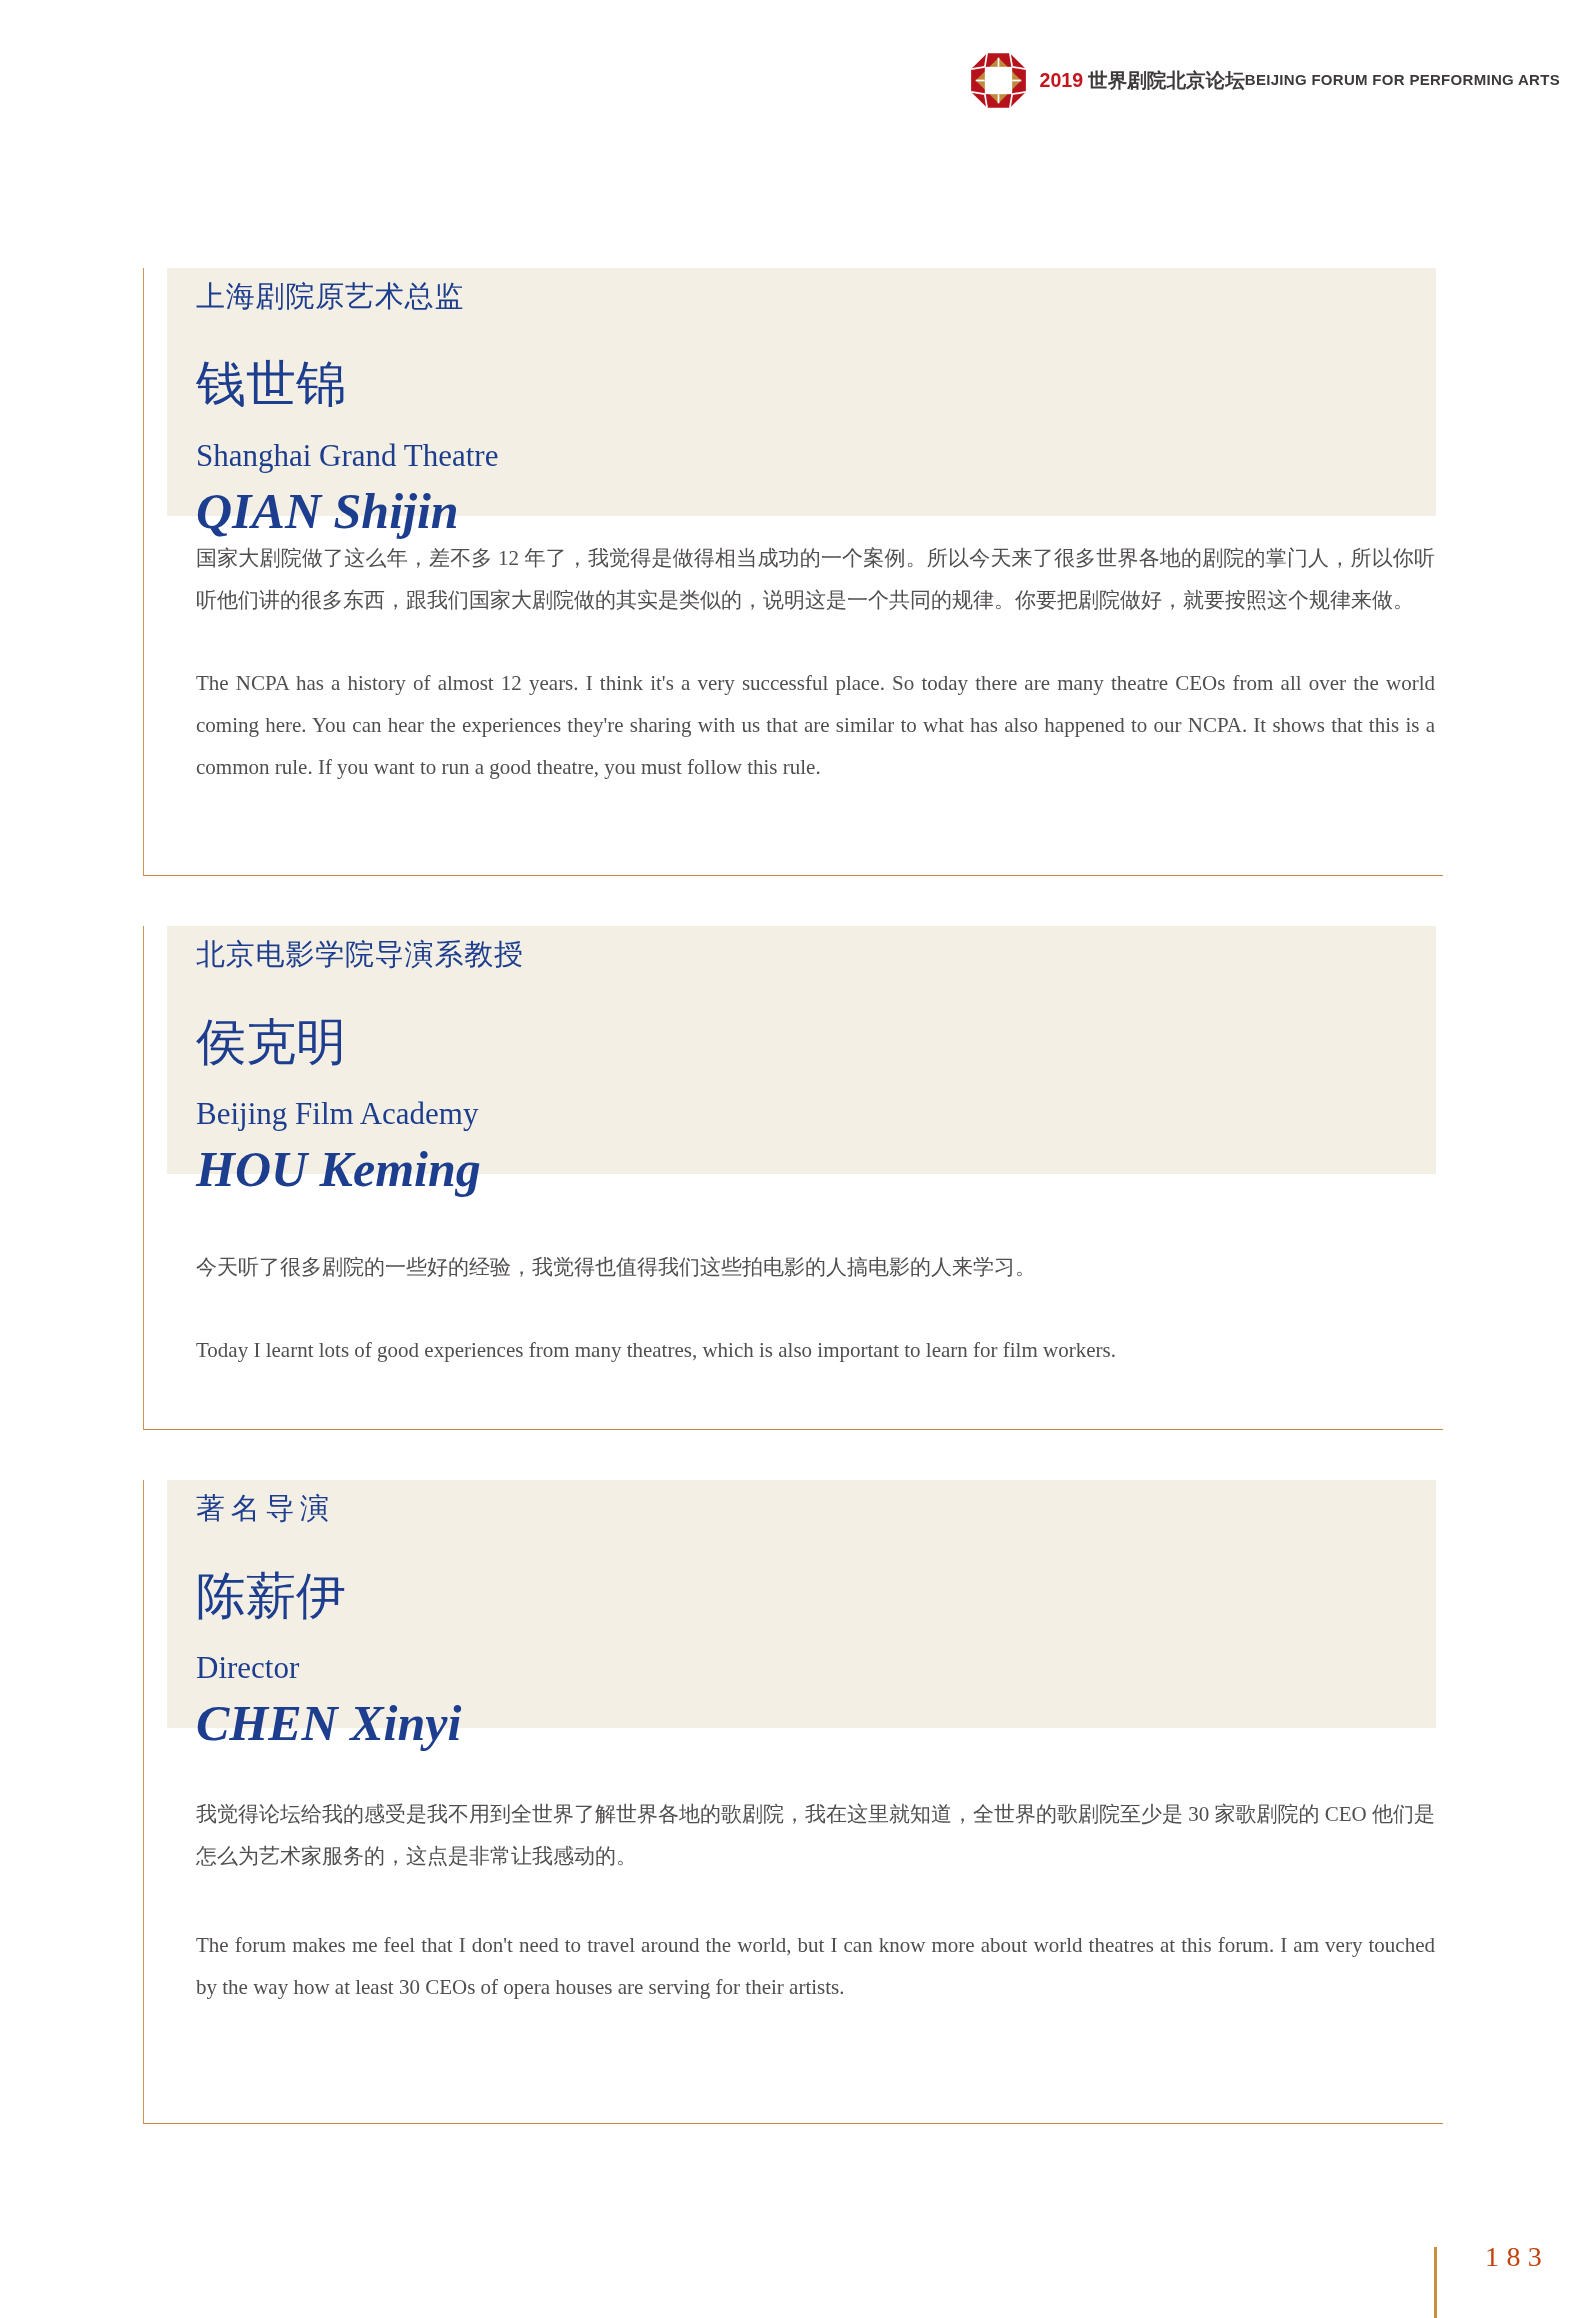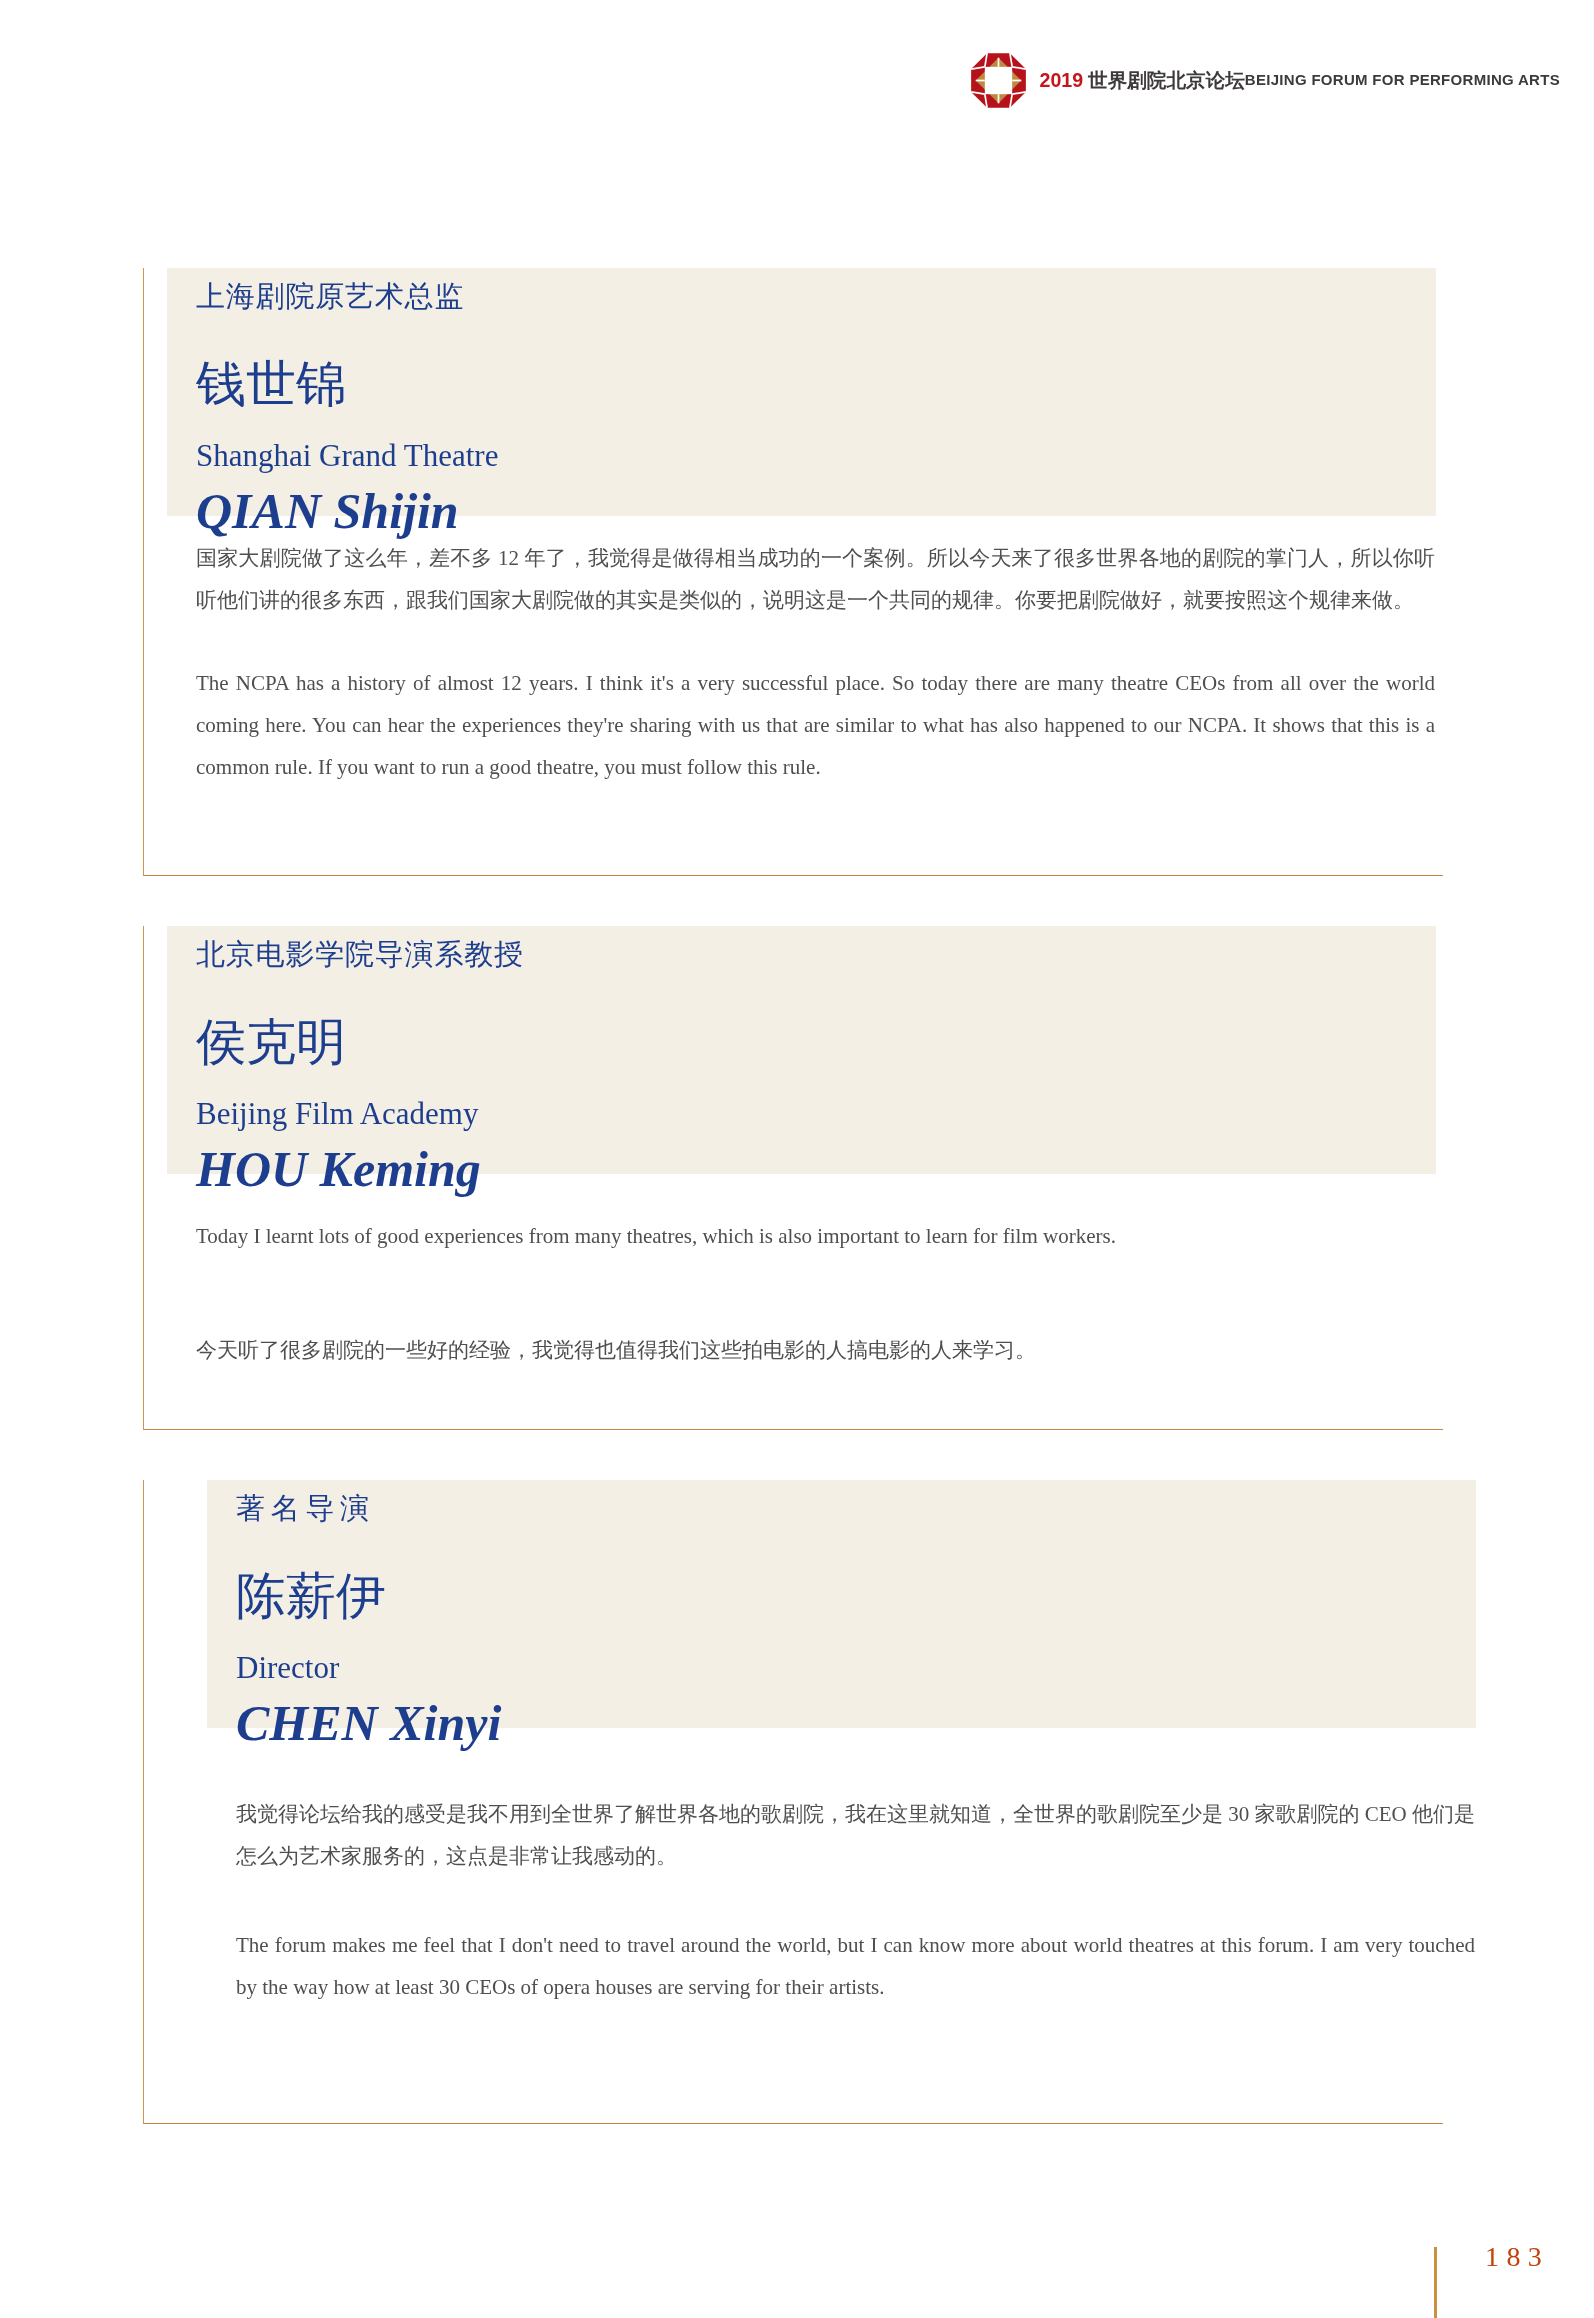--- a/index.html
+++ b/index.html
@@ -32,21 +32,21 @@
   }
 
   
   .section {
     position: absolute; left: 143px; width: 1300px;
     border-left: 1.6px solid #d09552;
     border-bottom: 1.6px solid #c98440;
   }
   .section.s1 { top: 268px;  height: 608px; }
   .section.s2 { top: 926px; height: 504px; }
-  .section.s3 { top: 1480px; height: 644px; padding-left: 40px; }
+  .section.s3 { top: 1480px; height: 644px; }
 
   .sp-head {
     margin-left: 23px; width: 1269px; height: 248px;
     background: #f4efe4;
     padding: 11.5px 0 0 29px;
     color: #1d3e8e;
   }
   .sp-title   { font-size: 29px; line-height: 1.15; letter-spacing: 0.8px; }
   .s3 .sp-title { letter-spacing: 5.7px; }
   .sp-name-cn { font-size: 50px; line-height: 1.15; margin-top: 43px; }
@@ -116,22 +116,22 @@
   <p class="quote quote-en">The NCPA has a history of almost 12 years. I think it's a very successful place. So today there are many theatre CEOs from all over the world coming here. You can hear the experiences they're sharing with us that are similar to what has also happened to our NCPA. It shows that this is a common rule. If you want to run a good theatre, you must follow this rule.</p>
 </div>
 
 <div class="section s2">
   <div class="sp-head">
     <div class="sp-title">北京电影学院导演系教授</div>
     <div class="sp-name-cn">侯克明</div>
     <div class="sp-org-en">Beijing Film Academy</div>
     <div class="sp-name-en">HOU Keming</div>
   </div>
+  <p class="quote quote-cn">今天听了很多剧院的一些好的经验，我觉得也值得我们这些拍电影的人搞电影的人来学习。</p>
   <p class="quote quote-en">Today I learnt lots of good experiences from many theatres, which is also important to learn for film workers.</p>
-  <p class="quote quote-cn">今天听了很多剧院的一些好的经验，我觉得也值得我们这些拍电影的人搞电影的人来学习。</p>
 </div>
 
 <div class="section s3">
   <div class="sp-head">
     <div class="sp-title">著名导演</div>
     <div class="sp-name-cn">陈薪伊</div>
     <div class="sp-org-en">Director</div>
     <div class="sp-name-en">CHEN Xinyi</div>
   </div>
   <p class="quote quote-cn">我觉得论坛给我的感受是我不用到全世界了解世界各地的歌剧院，我在这里就知道，全世界的歌剧院至少是 30 家歌剧院的 CEO 他们是怎么为艺术家服务的，这点是非常让我感动的。</p>

